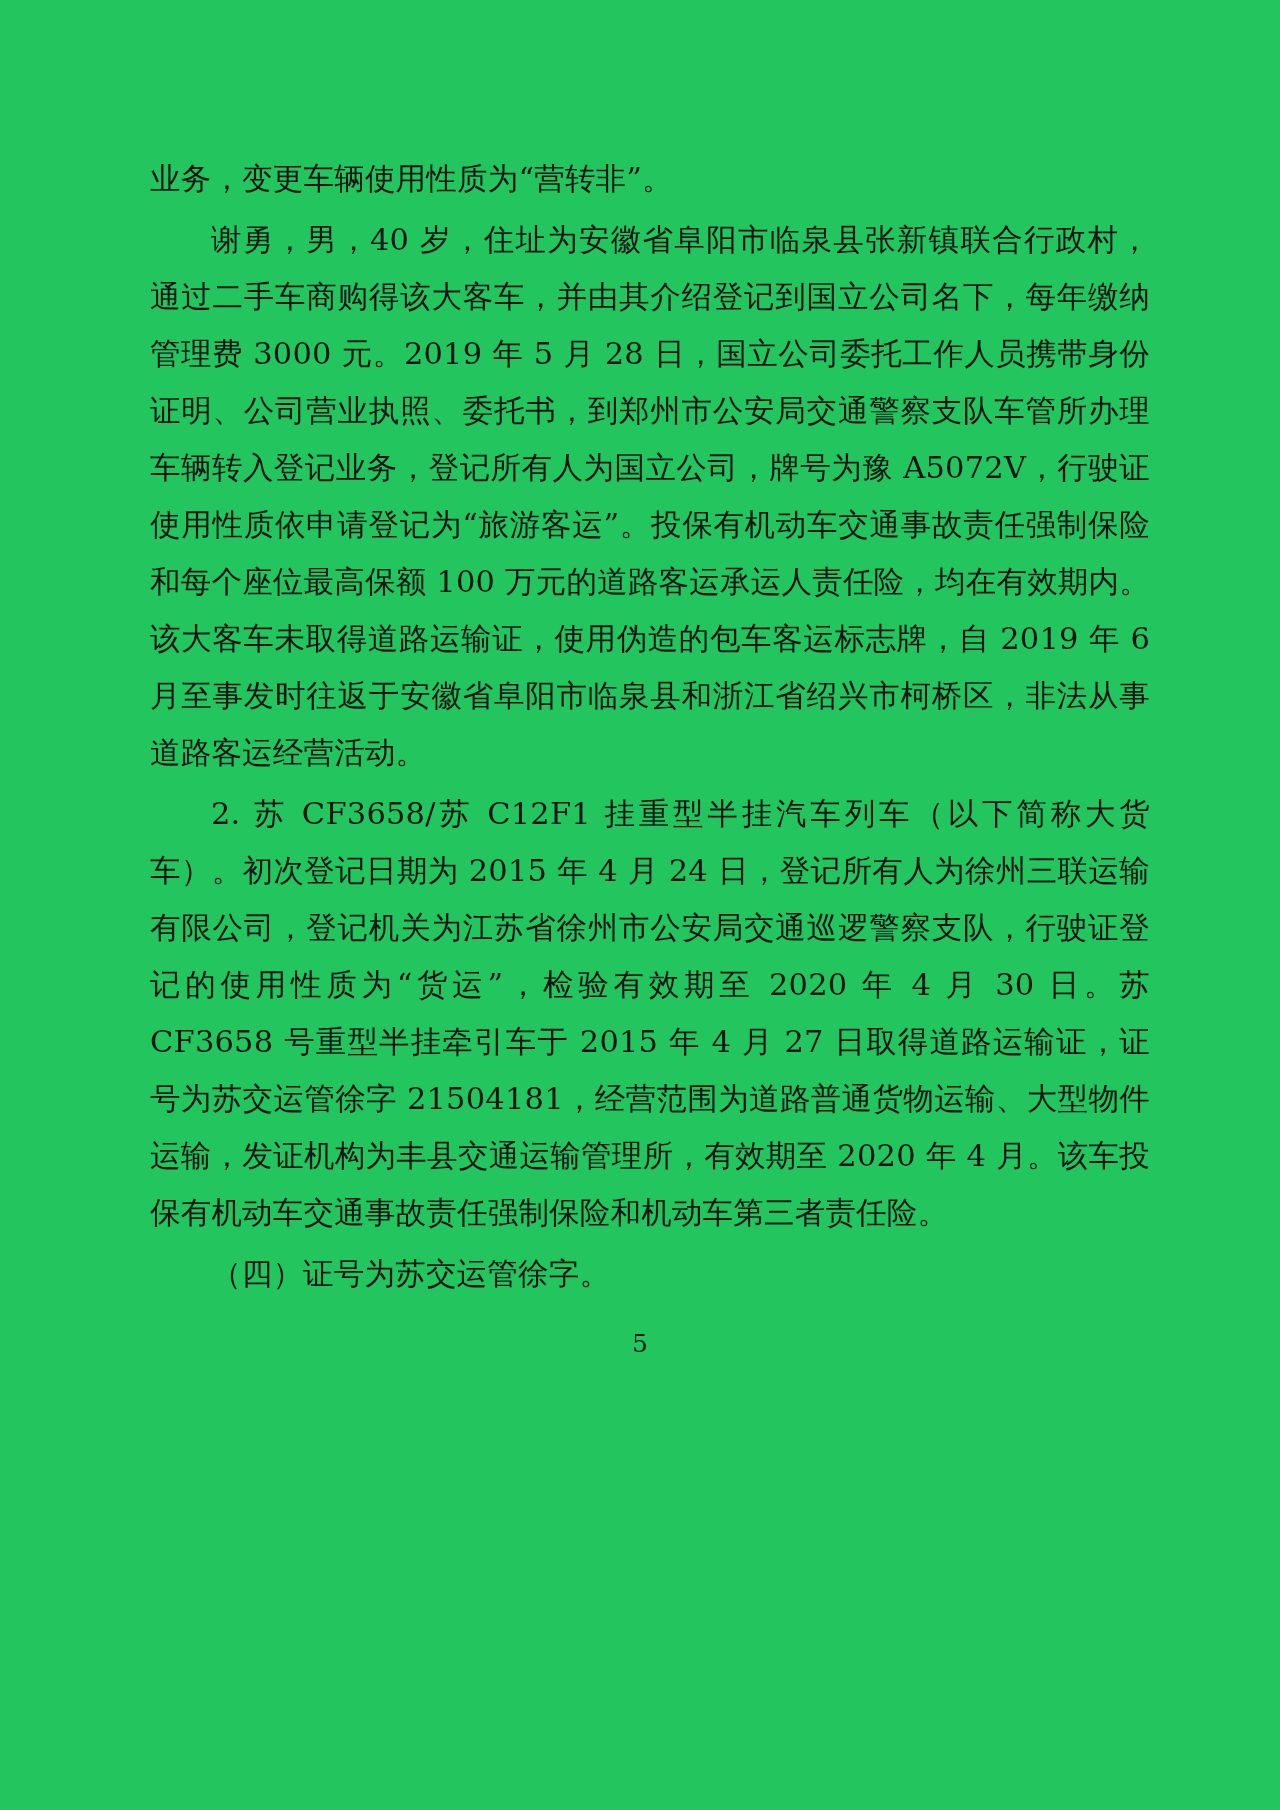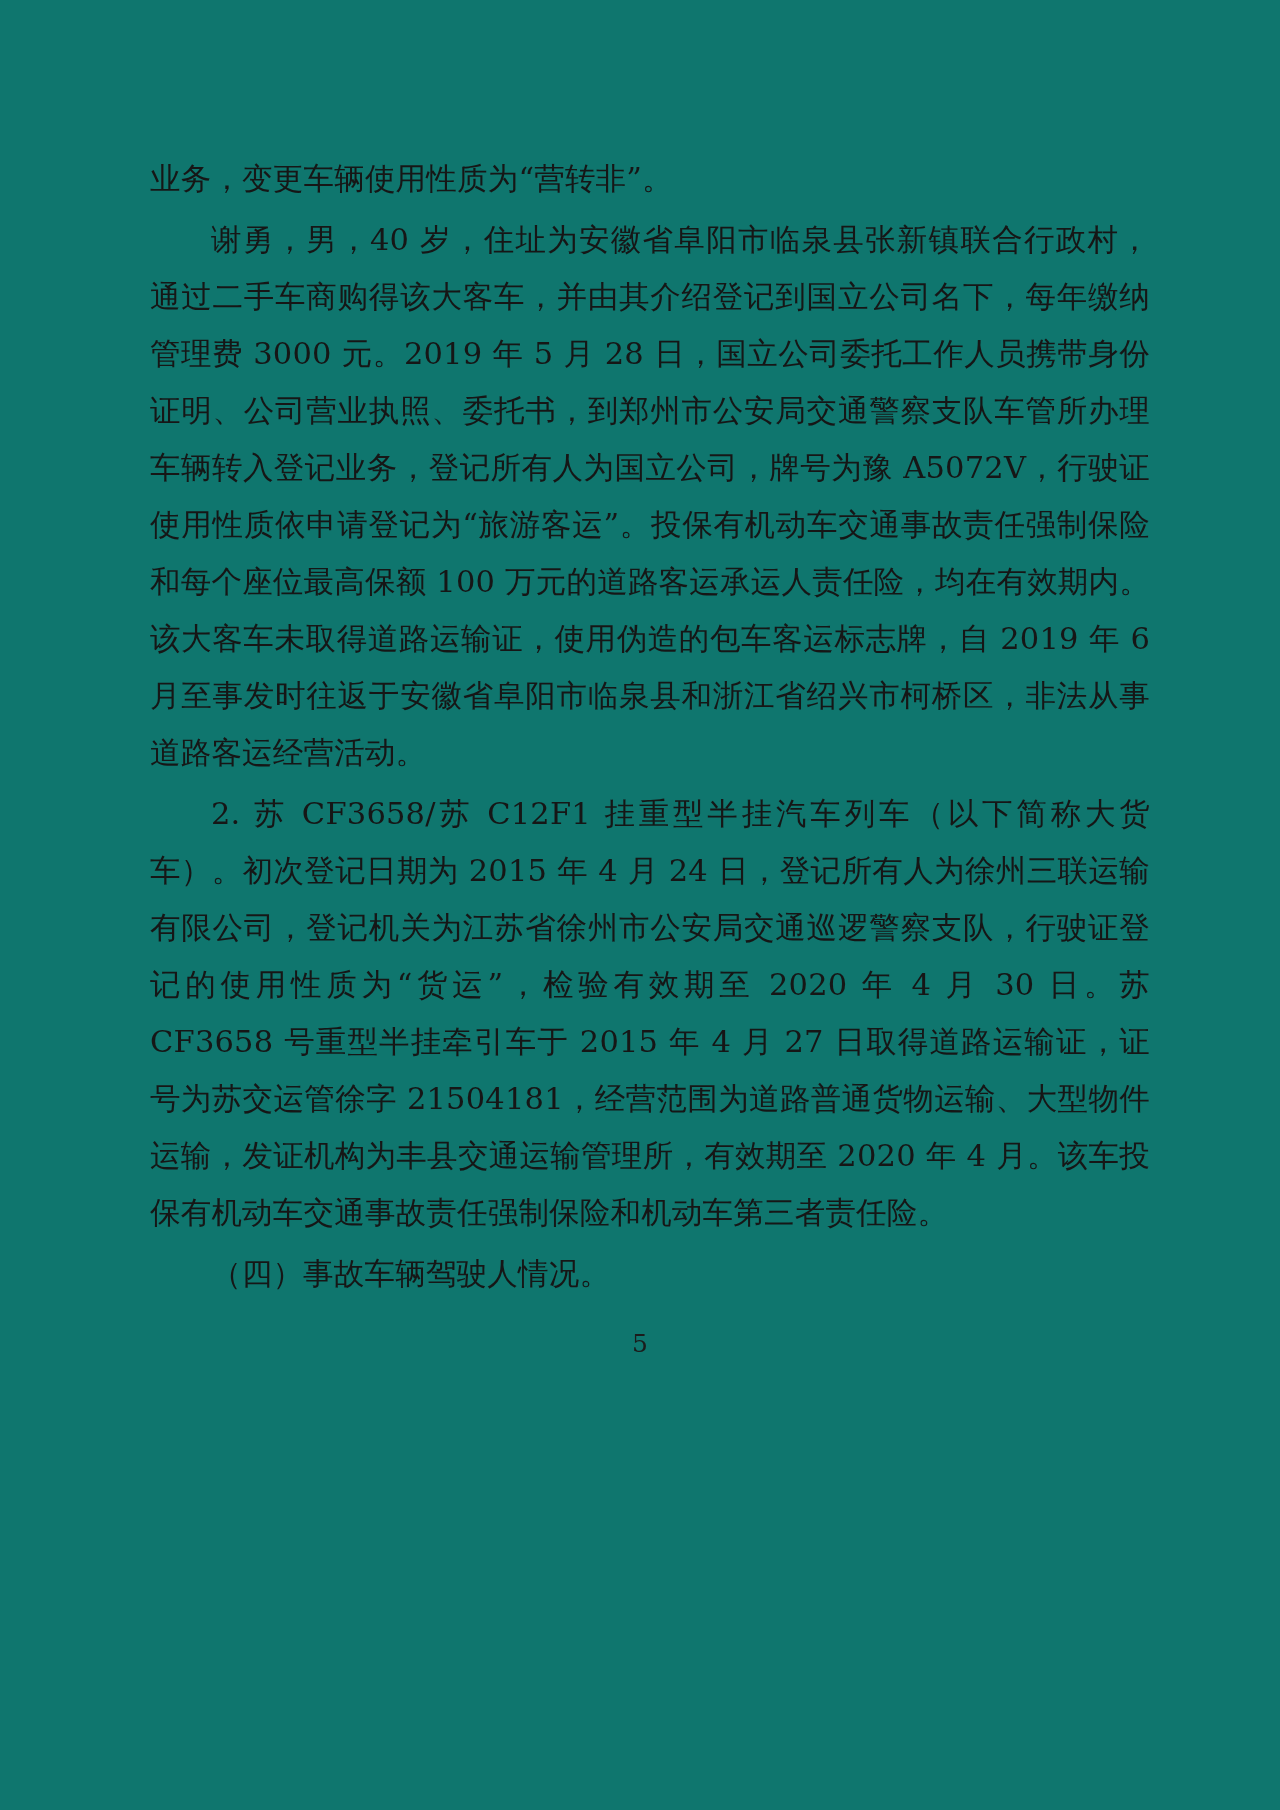--- a/index.html
+++ b/index.html
@@ -17,21 +17,21 @@
     overflow: hidden;
   }
   .page {
     position: absolute;
     left: 0;
     top: 0;
     width: 1280px;
     height: 1810px;
     box-sizing: border-box;
     padding: 150px 140px 80px 150px;
-    background: #0f766e;
+    background: #22c55e;
   }
   .doc-body {
     width: 1000px;
     margin: 0 auto;
   }
   p.para {
     margin: 0 0 4px 0;
     font-size: 30.5px;
     line-height: 57px;
     text-align: justify;
@@ -55,16 +55,16 @@
   }
 </style>
 </head>
 <body>
 
 <div class="page">
   <div class="doc-body">
     <p class="para">业务，变更车辆使用性质为“营转非”。</p>
     <p class="para indent">谢勇，男，40 岁，住址为安徽省阜阳市临泉县张新镇联合行政村，通过二手车商购得该大客车，并由其介绍登记到国立公司名下，每年缴纳管理费 3000 元。2019 年 5 月 28 日，国立公司委托工作人员携带身份证明、公司营业执照、委托书，到郑州市公安局交通警察支队车管所办理车辆转入登记业务，登记所有人为国立公司，牌号为豫 A5072V，行驶证使用性质依申请登记为“旅游客运”。投保有机动车交通事故责任强制保险和每个座位最高保额 100 万元的道路客运承运人责任险，均在有效期内。该大客车未取得道路运输证，使用伪造的包车客运标志牌，自 2019 年 6 月至事发时往返于安徽省阜阳市临泉县和浙江省绍兴市柯桥区，非法从事道路客运经营活动。</p>
     <p class="para indent">2. 苏 CF3658/苏 C12F1 挂重型半挂汽车列车（以下简称大货车）。初次登记日期为 2015 年 4 月 24 日，登记所有人为徐州三联运输有限公司，登记机关为江苏省徐州市公安局交通巡逻警察支队，行驶证登记的使用性质为“货运”，检验有效期至 2020 年 4 月 30 日。苏 CF3658 号重型半挂牵引车于 2015 年 4 月 27 日取得道路运输证，证号为苏交运管徐字 21504181，经营范围为道路普通货物运输、大型物件运输，发证机构为丰县交通运输管理所，有效期至 2020 年 4 月。该车投保有机动车交通事故责任强制保险和机动车第三者责任险。</p>
-    <p class="para indent">（四）事故车辆驾驶人情况。</p>
+    <p class="para indent">（四）证号为苏交运管徐字。</p>
   </div>
   <div class="page-number">5</div>
 </div>
 
 </body></html>

